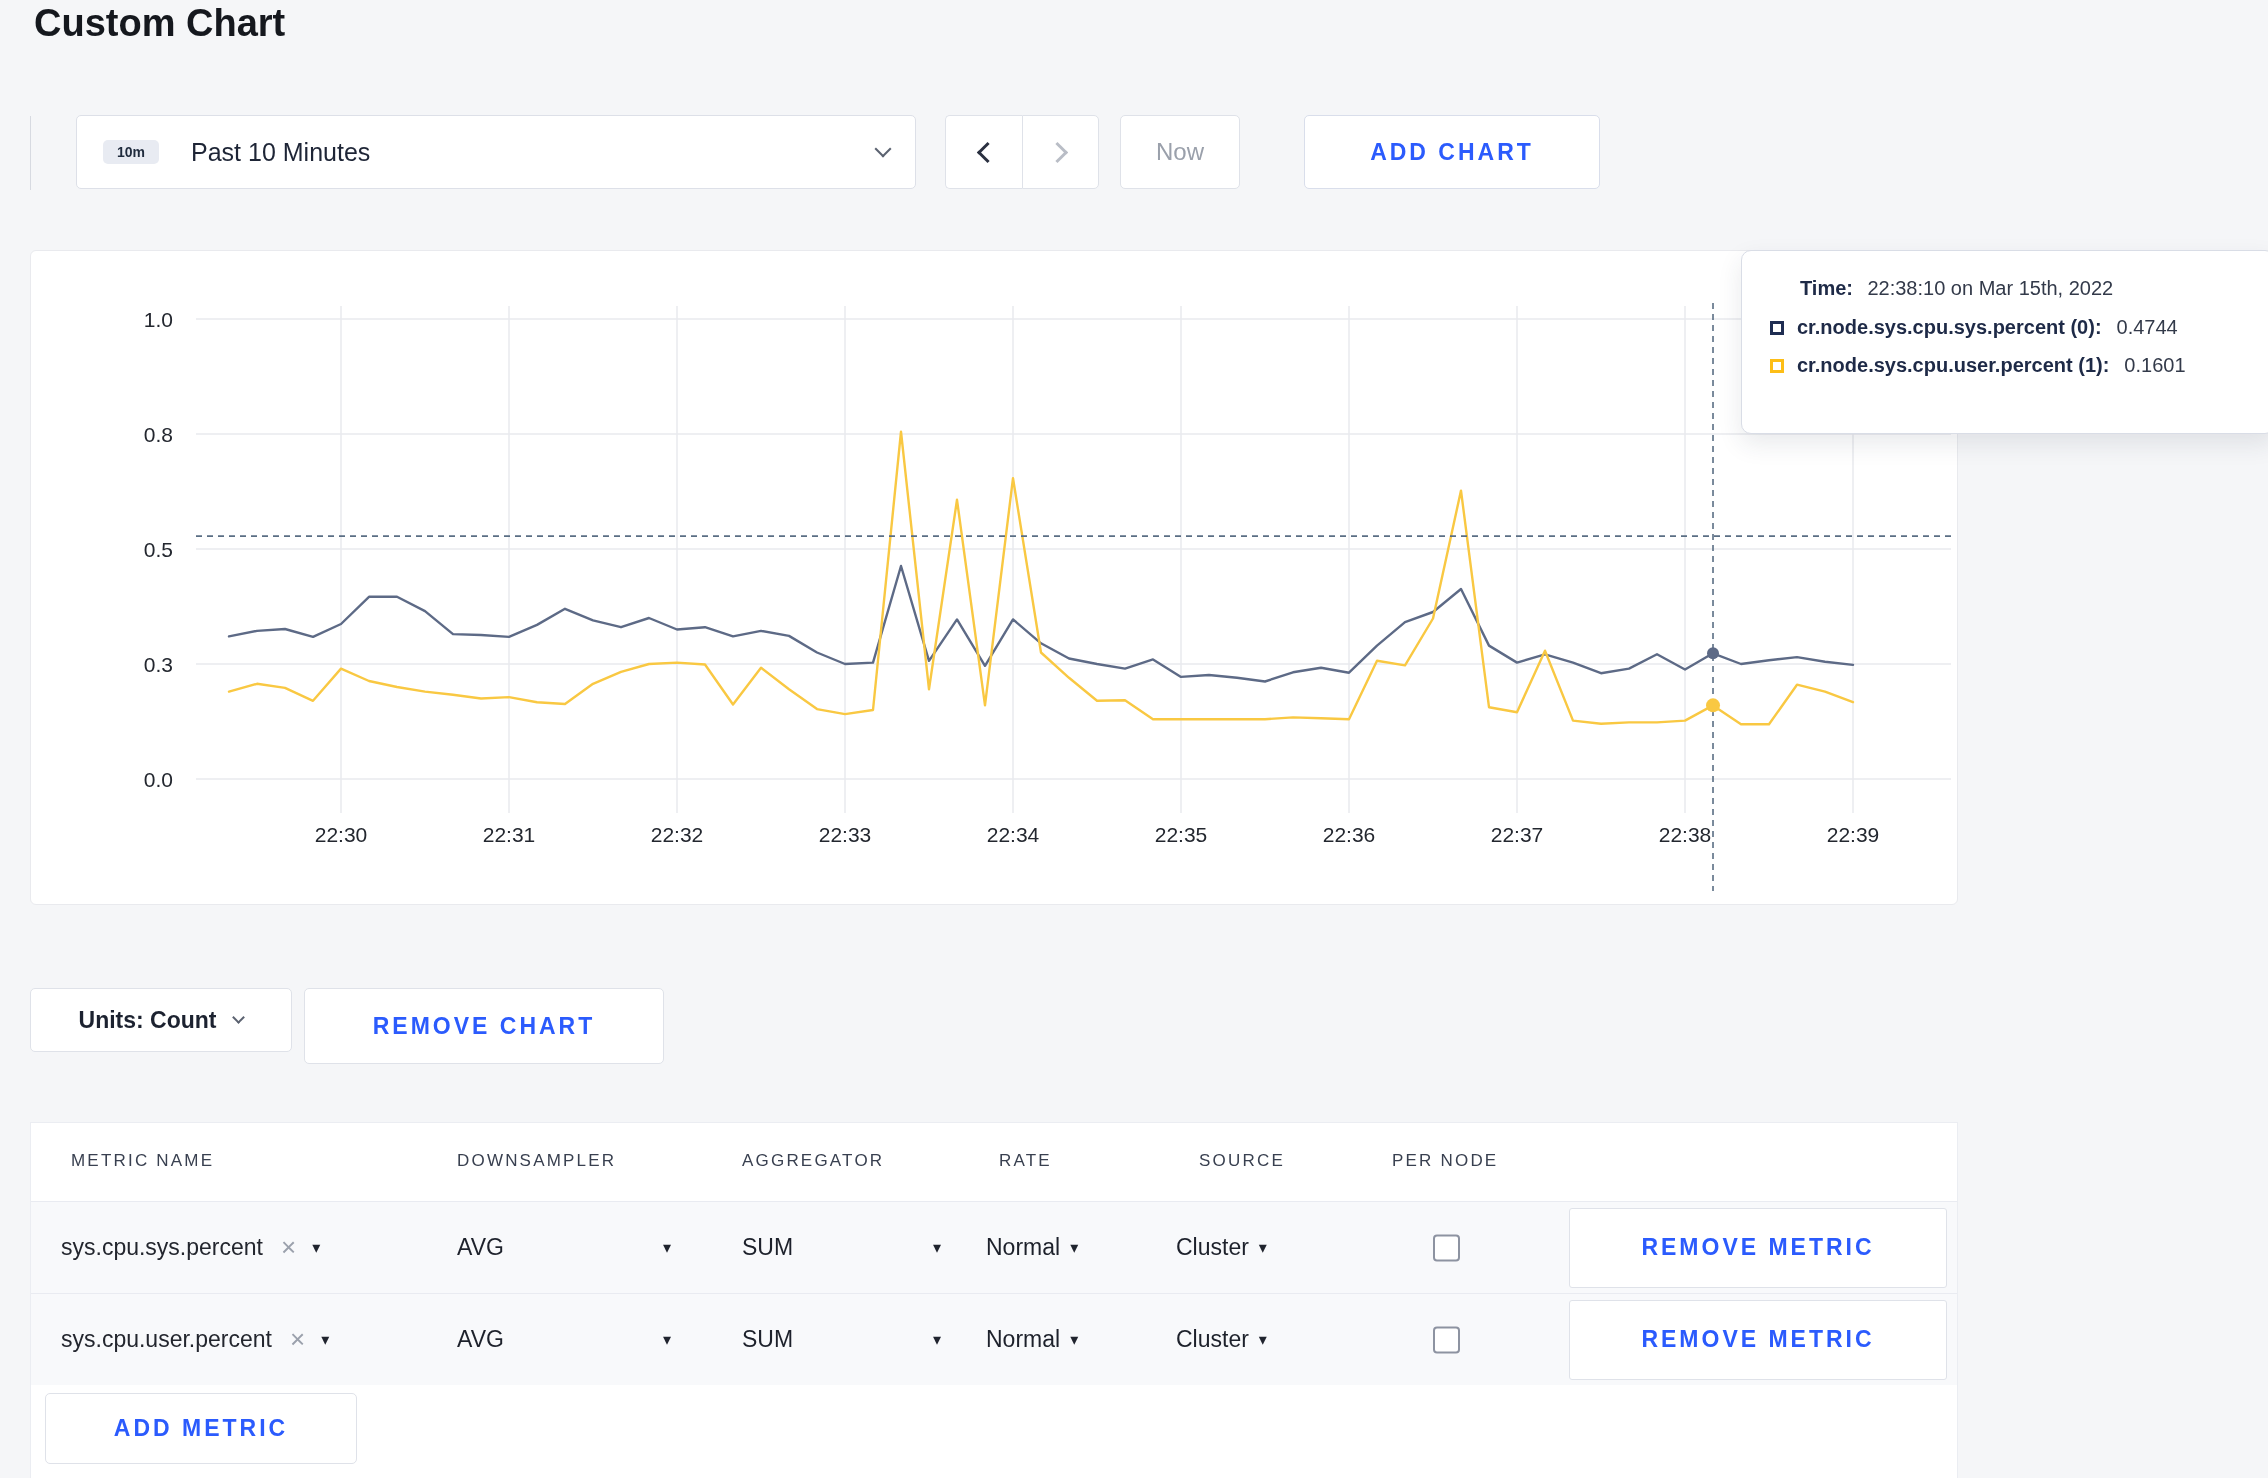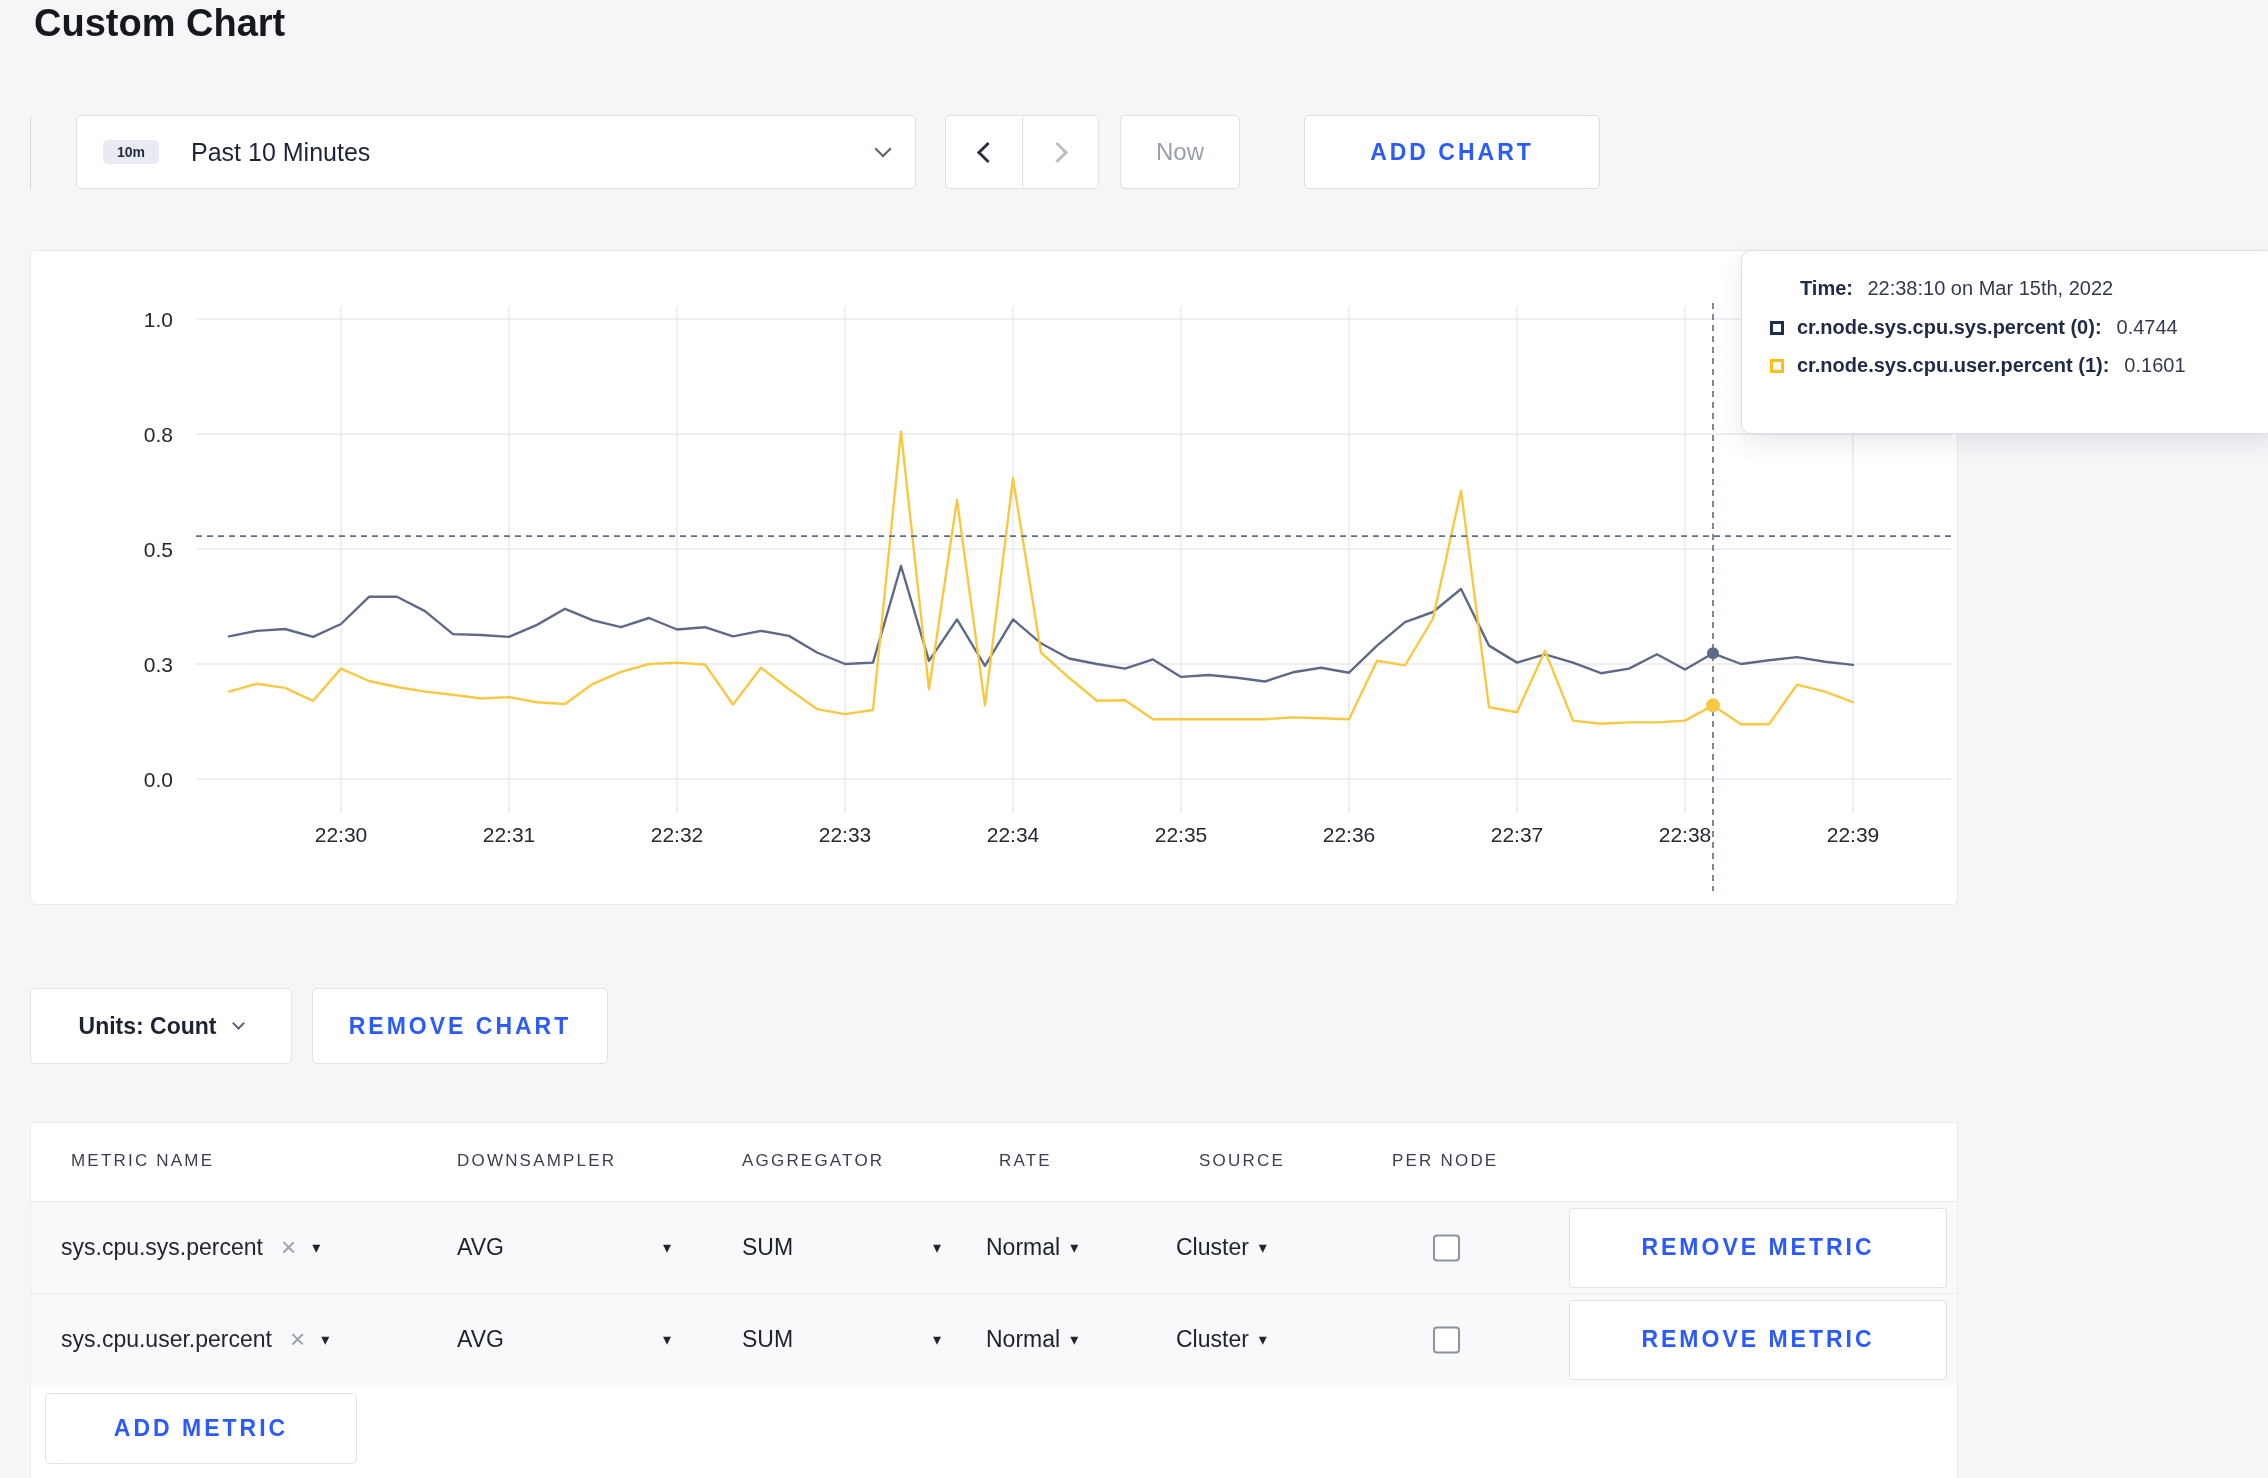--- a/index.html
+++ b/index.html
@@ -45,24 +45,24 @@
     box-shadow:0 10px 24px rgba(40,50,70,.10); padding:26px 28px 0 28px; z-index:6;margin-left:48px;
   }
   .tt-time { margin-left:30px; margin-bottom:16px; }
   .tt-label { font-size:20px; font-weight:700; color:#1e2a47; }
   .tt-value { font-size:20px; color:#333a4a; margin-left:10px; }
   .tt-row { display:flex; align-items:center; gap:13px; margin-bottom:15px; }
   .tt-square { width:14px; height:14px; border:3.5px solid #1f2d52; background:#fff; flex:none; }
   .tt-row .tt-value { margin-left:2px; }
 
   
-  .units-btn { position:absolute; left:30px; top:988px; width:262px; height:76px; gap:18px; }
+  .units-btn { position:absolute; left:30px; top:988px; width:262px; height:64px; gap:18px; }
   .units-btn .u-label { font-size:23px; font-weight:700; color:#1c2230; }
   .chev.small { width:9px; height:9px; border-width:2px; }
-  .remove-chart-btn { position:absolute; left:312px; top:988px; width:296px; height:76px; }
+  .remove-chart-btn { position:absolute; left:304px; top:988px; width:360px; height:76px; }
 
   
   .table-panel { position:absolute; left:30px; top:1122px; width:1928px; height:356px; background:#fff; border:1px solid #ebedf2; border-bottom:none; }
   .thead { position:relative; height:78px; }
   .thead span { position:absolute; top:28px; font-size:17px; font-weight:400; letter-spacing:2.2px; color:#394050; }
   .h0{left:40px}.h1{left:426px}.h2{left:711px}.h3{left:968px}.h4{left:1168px}.h5{left:1361px}
   .mrow { position:relative; height:92px; border-top:1px solid #e9ebf1; background:#f8f9fb; }
   .cell { position:absolute; top:0; height:100%; display:flex; align-items:center; }
   .mname { font-size:23px; color:#23262e; cursor:pointer; }
   .x-icon { font-size:26px; color:#9ba1ac; margin-left:18px; cursor:pointer; }

